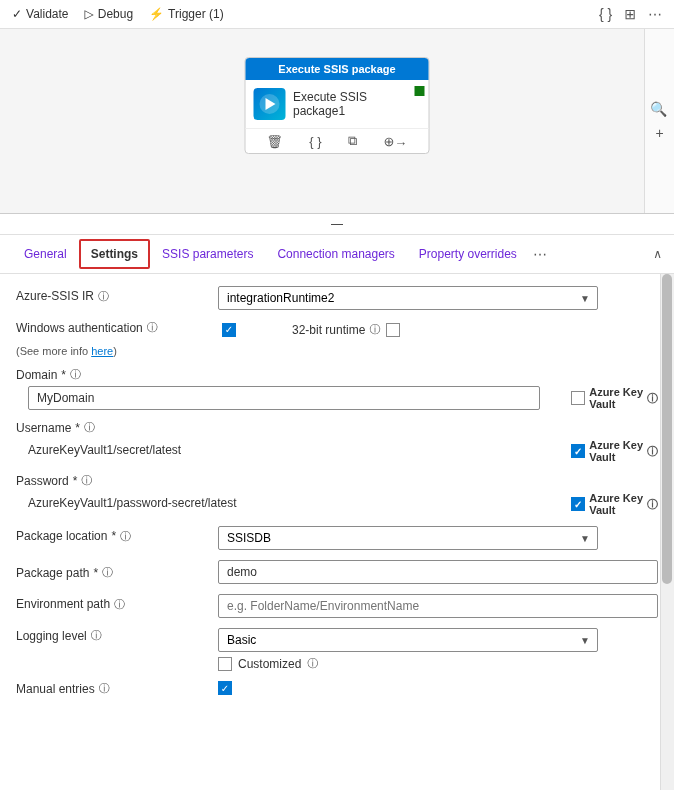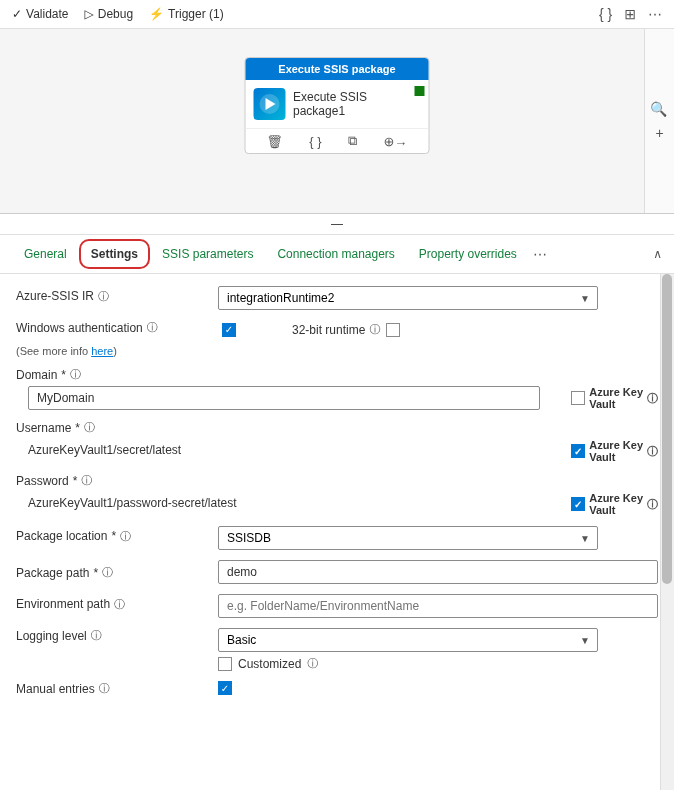--- a/index.html
+++ b/index.html
@@ -49,24 +49,24 @@
     
     .collapse-bar {
       display: flex; justify-content: center; padding: 3px; background: #fff; cursor: pointer; border-bottom: 1px solid #e0e0e0;
     }
 
     
     .tabs {
       display: flex; align-items: center; border-bottom: 1px solid #e0e0e0; background: #fff; padding: 0 12px;
     }
     .tab {
-      padding: 8px 12px; cursor: pointer; font-size: 12px; color: #15803d; border-bottom: 2px solid transparent; margin-bottom: -1px;
+      padding: 8px 12px; cursor: pointer; font-size: 12px; color: #6d28d9; border-bottom: 2px solid transparent; margin-bottom: -1px;
     }
     .tab.active { color: #0078d4; border-bottom: 2px solid #0078d4; font-weight: 600; background: #fff; border: 2px solid #d32f2f; border-bottom: 2px solid #d32f2f; padding: 6px 10px; border-radius: 2px; }
-    .tab.active { border: 2px solid #d32f2f; color: #333; border-radius: 10px; margin: 4px 0; }
+    .tab.active { border: 2px solid #d32f2f; color: #333; border-radius: 2px; margin: 4px 0; }
     .tabs-more { margin-left: 4px; color: #555; cursor: pointer; font-size: 14px; }
     .tabs-collapse { margin-left: auto; color: #555; cursor: pointer; }
 
     
     .form-panel {
       padding: 12px 16px; background: #fff; overflow-y: auto; height: calc(803px - 185px - 40px - 30px - 32px); position: relative;
     }
     .form-row {
       margin-bottom: 10px;
     }

